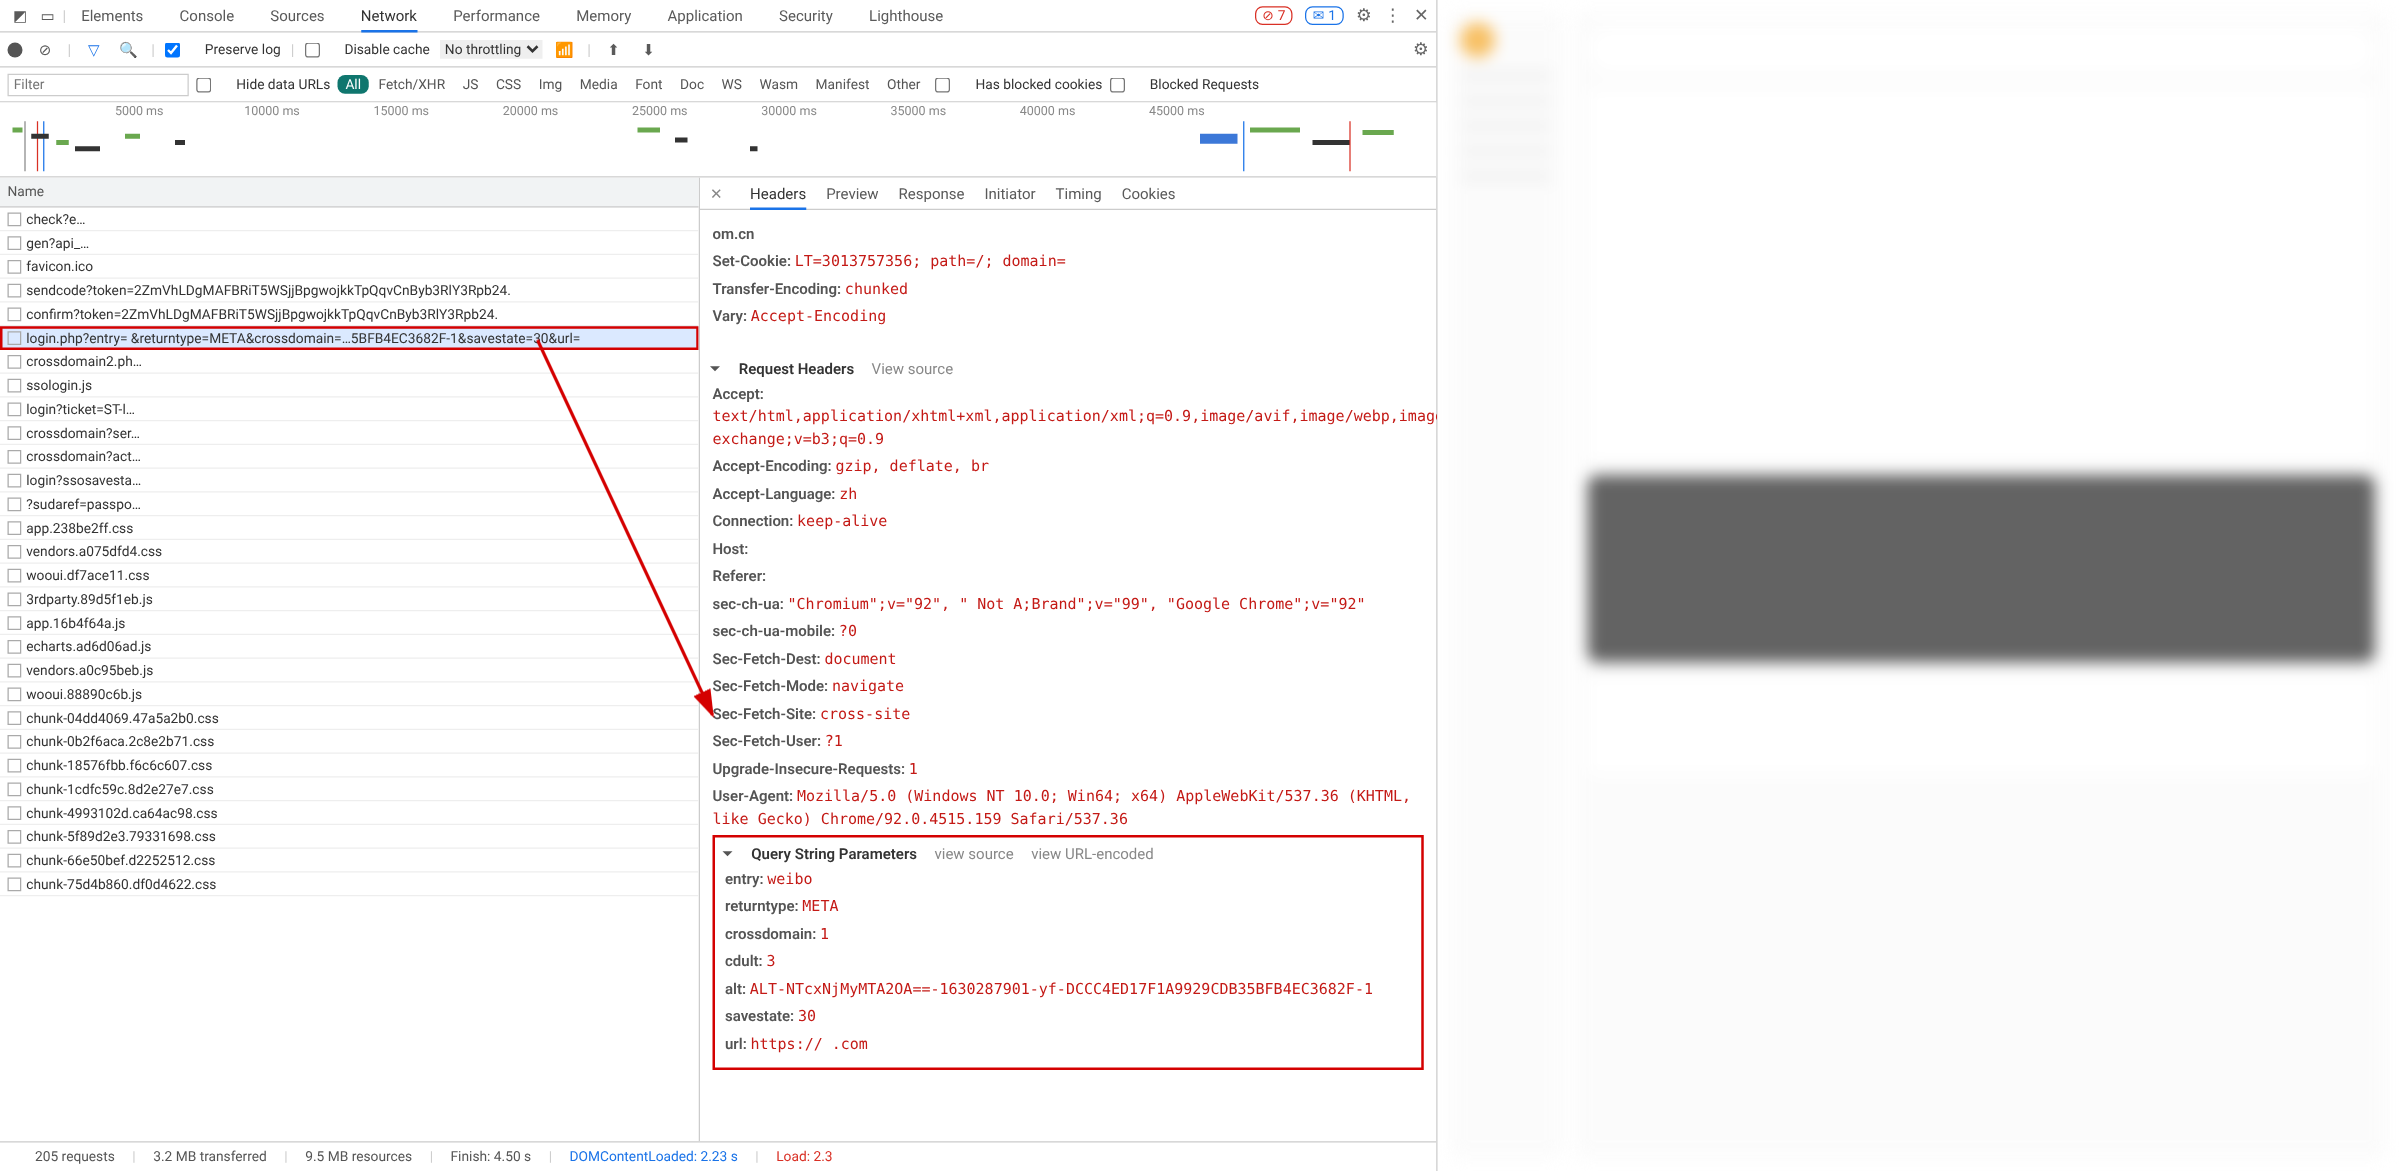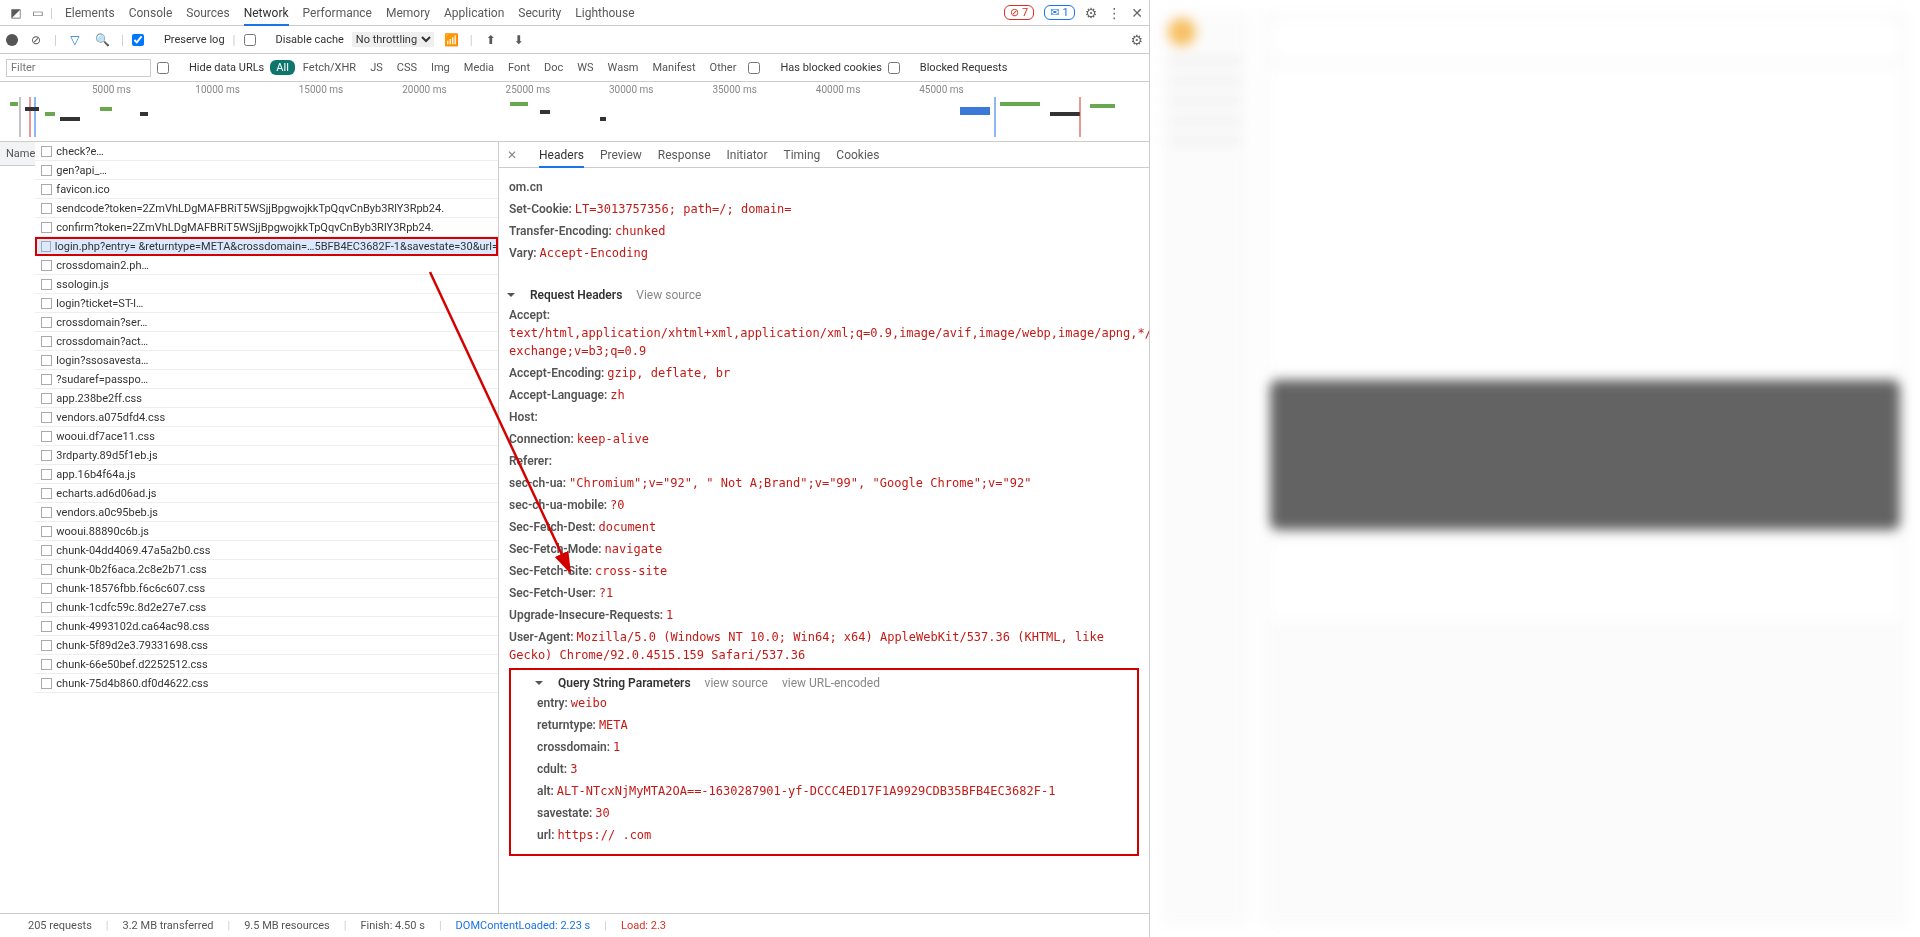--- a/index.html
+++ b/index.html
@@ -1,54 +1,54 @@
 <!DOCTYPE html>
 <html><head>
 <meta charset="utf-8">
 <style>
 * { margin:0; padding:0; box-sizing:border-box; font-family:-apple-system,BlinkMacSystemFont,"Segoe UI",Roboto,sans-serif; }
 body { display:flex; width:1920px; height:937px; background:#fff; overflow:hidden; font-size:12px; color:#333; }
 .devtools { width:1150px; height:100%; display:flex; flex-direction:column; border-right:1px solid #ccc; }
 .main-toolbar { height:26px; display:flex; align-items:center; border-bottom:1px solid #ccc; padding:0 6px; gap:2px; }
 .toolbar-icon { width:20px; height:20px; display:flex; align-items:center; justify-content:center; cursor:pointer; color:#5a5a5a; }
-.main-tabs { display:flex; gap:14px; margin-left:10px; }
+.main-tabs { display:flex; gap:29px; margin-left:10px; }
 .main-tab { height:26px; line-height:26px; cursor:pointer; color:#5a5a5a; }
 .main-tab.active { color:#333; border-bottom:2px solid #1a73e8; }
 .right-icons { margin-left:auto; display:flex; align-items:center; gap:10px; }
 .badge-red { background:#fff; border:1px solid #d93025; color:#d93025; border-radius:6px; padding:0 5px; font-size:11px; display:inline-flex; align-items:center; gap:3px;}
 .badge-blue { background:#fff; border:1px solid #1a73e8; color:#1a73e8; border-radius:6px; padding:0 5px; font-size:11px; display:inline-flex; align-items:center; gap:3px;}
 .net-toolbar { height:28px; display:flex; align-items:center; gap:8px; padding:0 6px; border-bottom:1px solid #ccc; }
 .rec-dot { width:12px; height:12px; border-radius:50%; background:#555; }
 .filter-bar { height:28px; display:flex; align-items:center; gap:6px; padding:0 6px; border-bottom:1px solid #ccc; flex-wrap:nowrap; }
 .filter-input { width:145px; border:1px solid #ccc; height:18px; padding:0 4px; font-size:11px; }
 .pill { padding:1px 6px; cursor:pointer; color:#555; font-size:11px; }
 .pill.active { background:#0f766e; color:#fff; border-radius:6px; }
 .chk { display:flex; align-items:center; gap:20px; font-size:11px; color:#333; }
 .timeline { height:60px; border-bottom:1px solid #ccc; position:relative; background:#fff; }
 .time-labels { position:absolute; top:2px; width:100%; display:flex; font-size:10px; color:#888; }
 .time-labels span { position:absolute; }
 .main-split { flex:1; display:flex; overflow:hidden; }
-.left-panel { width:499px; border-right:1px solid #ccc; display:flex; flex-direction:row; overflow:hidden; }
+.left-panel { width:560px; border-right:1px solid #ccc; display:flex; flex-direction:column; overflow:hidden; }
 .name-header { height:24px; border-bottom:1px solid #ccc; padding-left:6px; line-height:24px; font-size:11px; color:#555; background:#f1f3f4; }
 .req-list { flex:1; overflow-y:auto; }
 .req-row { height:19px; line-height:19px; padding-left:6px; border-bottom:1px solid #eee; font-size:11px; white-space:nowrap; overflow:hidden; text-overflow:ellipsis; display:flex; align-items:center; gap:4px;}
 .req-row.selected { background:#dbe9ff; outline:2px solid #d40000; outline-offset:-2px; }
 .doc-icon { width:11px; height:11px; border:1px solid #aaa; display:inline-block; }
 .right-panel { flex:1; display:flex; flex-direction:column; overflow:hidden; }
 .detail-tabs { height:26px; border-bottom:1px solid #ccc; display:flex; align-items:center; gap:16px; padding:0 8px; }
 .detail-tab { cursor:pointer; color:#5a5a5a; height:26px; line-height:26px; }
 .detail-tab.active { color:#333; border-bottom:2px solid #1a73e8; }
 .close-x { cursor:pointer; color:#888; margin-right:6px; }
 .detail-body { flex:1; overflow-y:auto; padding:6px 10px; font-size:12px; }
 .hrow { margin:4px 0; line-height:1.5; }
 .hrow b { color:#545454; font-weight:600; }
 .hrow .val { font-family:Menlo,Consolas,monospace; color:#c41a16; }
 .section-head { font-weight:600; margin-top:26px; margin-bottom:4px; display:flex; align-items:center; gap:14px; }
 .section-head .link { font-weight:400; color:#888; cursor:pointer; }
-.qsp-box { border:2px solid #d40000; padding:6px 26px; margin-top:4px; }
+.qsp-box { border:2px solid #d40000; padding:6px 8px; margin-top:4px; }
 .status-bar { height:24px; border-top:1px solid #ccc; display:flex; align-items:center; gap:14px; padding:0 28px; font-size:11px; color:#555; }
 .status-bar .dom { color:#1a73e8; }
 .status-bar .load { color:#d93025; }
 .arrow-svg { position:absolute; pointer-events:none; }
 .right-app { flex:1; filter:blur(6px); opacity:0.7; padding:10px; display:flex; gap:10px; }
 .app-side { width:90px; background:#fafafa; border-radius:6px; padding:8px; display:flex; flex-direction:column; gap:10px; }
 .app-dot { width:28px; height:28px; border-radius:50%; background:#f5a623; }
 .app-main { flex:1; background:#fafafa; border-radius:6px; padding:10px; display:flex; flex-direction:column; gap:10px; }
 .app-bar { height:40px; background:#fff; border-radius:20px; }
 .app-card { height:300px; background:#fff; border-radius:8px; }
@@ -321,22 +321,22 @@
           </div>
         <div class="section-head">
             <span class="tri"></span>
             <span>Request Headers</span> 
             <span class="link">View source</span>
           </div>
         <div id="req-hdrs">
             <div class="hrow"><b>Accept:</b> <span class="val">text/html,application/xhtml+xml,application/xml;q=0.9,image/avif,image/webp,image/apng,*/*;q=0.8,application/signed-exchange;v=b3;q=0.9</span></div>
             <div class="hrow"><b>Accept-Encoding:</b> <span class="val">gzip, deflate, br</span></div>
             <div class="hrow"><b>Accept-Language:</b> <span class="val">zh</span></div>
+            <div class="hrow"><b>Connection:</b> <span class="val">keep-alive</span></div>
             <div class="hrow"><b>Host:</b> <span class="val"></span></div>
-            <div class="hrow"><b>Connection:</b> <span class="val">keep-alive</span></div>
             <div class="hrow"><b>Referer:</b> <span class="val"></span></div>
             <div class="hrow"><b>sec-ch-ua:</b> <span class="val">"Chromium";v="92", " Not A;Brand";v="99", "Google Chrome";v="92"</span></div>
             <div class="hrow"><b>sec-ch-ua-mobile:</b> <span class="val">?0</span></div>
             <div class="hrow"><b>Sec-Fetch-Dest:</b> <span class="val">document</span></div>
             <div class="hrow"><b>Sec-Fetch-Mode:</b> <span class="val">navigate</span></div>
             <div class="hrow"><b>Sec-Fetch-Site:</b> <span class="val">cross-site</span></div>
             <div class="hrow"><b>Sec-Fetch-User:</b> <span class="val">?1</span></div>
             <div class="hrow"><b>Upgrade-Insecure-Requests:</b> <span class="val">1</span></div>
             <div class="hrow"><b>User-Agent:</b> <span class="val">Mozilla/5.0 (Windows NT 10.0; Win64; x64) AppleWebKit/537.36 (KHTML, like Gecko) Chrome/92.0.4515.159 Safari/537.36</span></div>
           </div>

